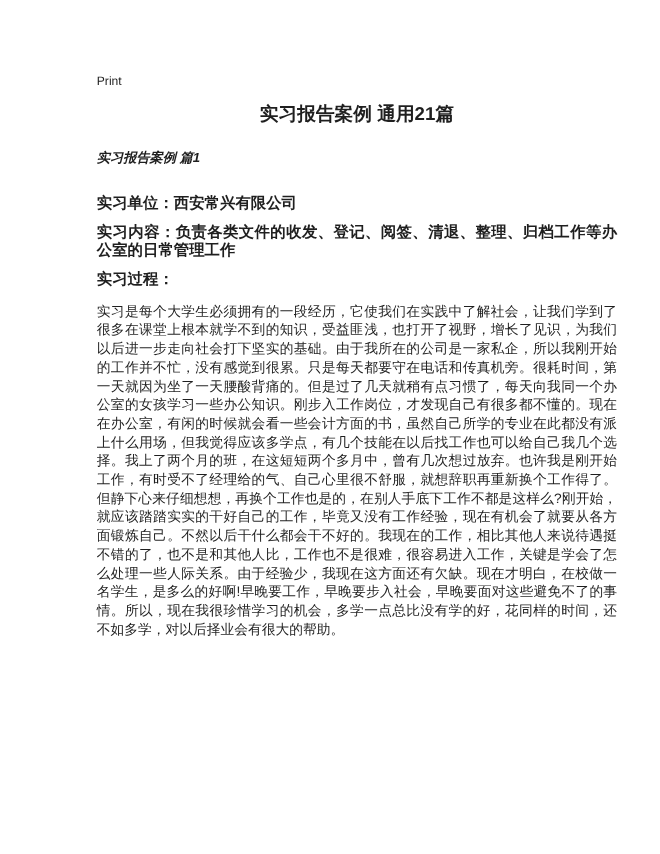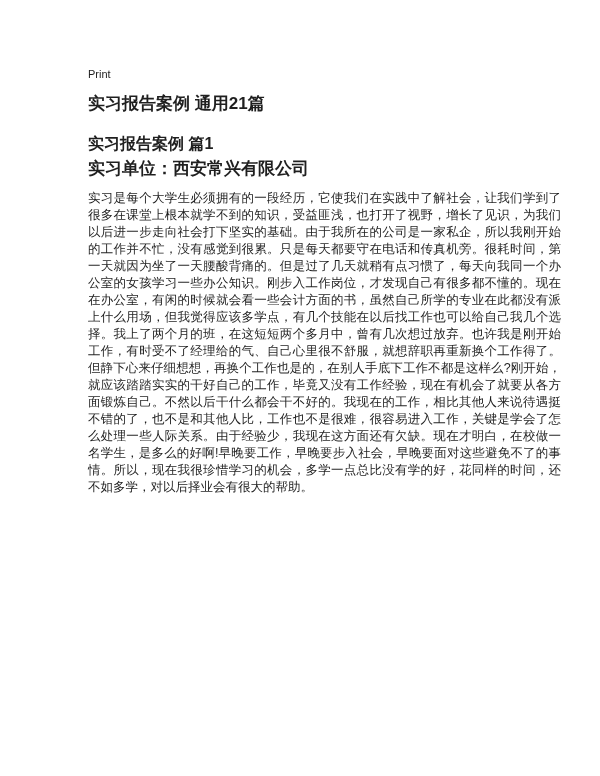--- a/index.html
+++ b/index.html
@@ -21,38 +21,39 @@
     font-size: 11px;
     line-height: 13px;
     margin: 0 0 12px 0;
     color: #1f1f1f;
     cursor: pointer;
     display: inline-block;
   }
   .doc-title {
     font-size: 17px;
     font-weight: 700;
-    text-align: left;
+    text-align: center;
     line-height: 22px;
     margin: 0 0 20px 0;
   }
   .doc-subtitle {
     font-size: 12.5px;
     font-weight: 400;
     line-height: 17px;
     margin: 0 0 15px 0;
   }
   .section-heading {
-    font-size: 16px;
+    font-size: 12px;
     font-weight: 700;
     line-height: 17px;
-    margin: 0 0 8px 0;
+    margin: 0 0 24px 0;
+    font-style: italic;
   }
   .meta-line {
-    font-size: 17px;
+    font-size: 14px;
     font-weight: 700;
     line-height: 17px;
     margin: 0 0 9px 0;
     text-align: justify;
   }
   .body-paragraph {
     font-size: 12.5px;
     font-weight: 400;
     line-height: 17px;
     margin: 13px 0 0 0;
@@ -67,19 +68,21 @@
 
   <div class="print-link">Print</div>
 
   <h1 class="doc-title">实习报告案例 通用21篇</h1>
 
 
   <h2 class="section-heading">实习报告案例 篇1</h2>
 
   <p class="meta-line">实习单位：西安常兴有限公司</p>
 
+  <p class="meta-line">实习内容：负责各类文件的收发、登记、阅签、清退、整理、归档工作等办公室的日常管理工作</p>
 
 
+  <p class="meta-line">实习过程：</p>
 
 
   <p class="body-paragraph">实习是每个大学生必须拥有的一段经历，它使我们在实践中了解社会，让我们学到了很多在课堂上根本就学不到的知识，受益匪浅，也打开了视野，增长了见识，为我们以后进一步走向社会打下坚实的基础。由于我所在的公司是一家私企，所以我刚开始的工作并不忙，没有感觉到很累。只是每天都要守在电话和传真机旁。很耗时间，第一天就因为坐了一天腰酸背痛的。但是过了几天就稍有点习惯了，每天向我同一个办公室的女孩学习一些办公知识。刚步入工作岗位，才发现自己有很多都不懂的。现在在办公室，有闲的时候就会看一些会计方面的书，虽然自己所学的专业在此都没有派上什么用场，但我觉得应该多学点，有几个技能在以后找工作也可以给自己我几个选择。我上了两个月的班，在这短短两个多月中，曾有几次想过放弃。也许我是刚开始工作，有时受不了经理给的气、自己心里很不舒服，就想辞职再重新换个工作得了。但静下心来仔细想想，再换个工作也是的，在别人手底下工作不都是这样么?刚开始，就应该踏踏实实的干好自己的工作，毕竟又没有工作经验，现在有机会了就要从各方面锻炼自己。不然以后干什么都会干不好的。我现在的工作，相比其他人来说待遇挺不错的了，也不是和其他人比，工作也不是很难，很容易进入工作，关键是学会了怎么处理一些人际关系。由于经验少，我现在这方面还有欠缺。现在才明白，在校做一名学生，是多么的好啊!早晚要工作，早晚要步入社会，早晚要面对这些避免不了的事情。所以，现在我很珍惜学习的机会，多学一点总比没有学的好，花同样的时间，还不如多学，对以后择业会有很大的帮助。</p>
 
 </div>
 
 </body></html>

